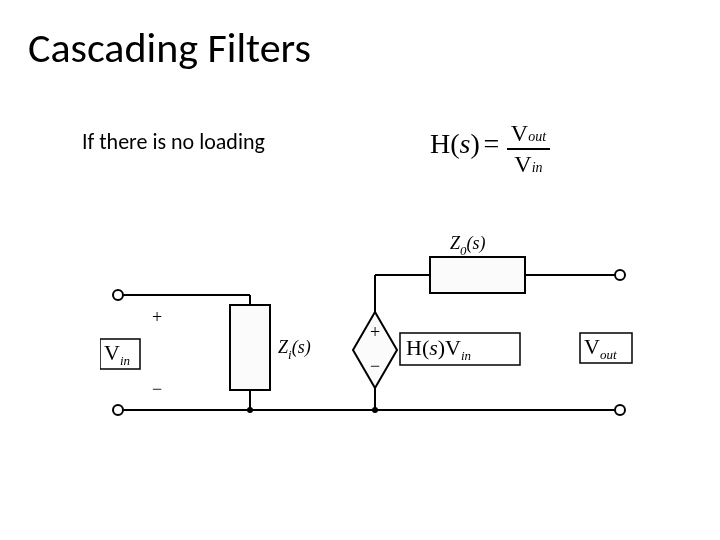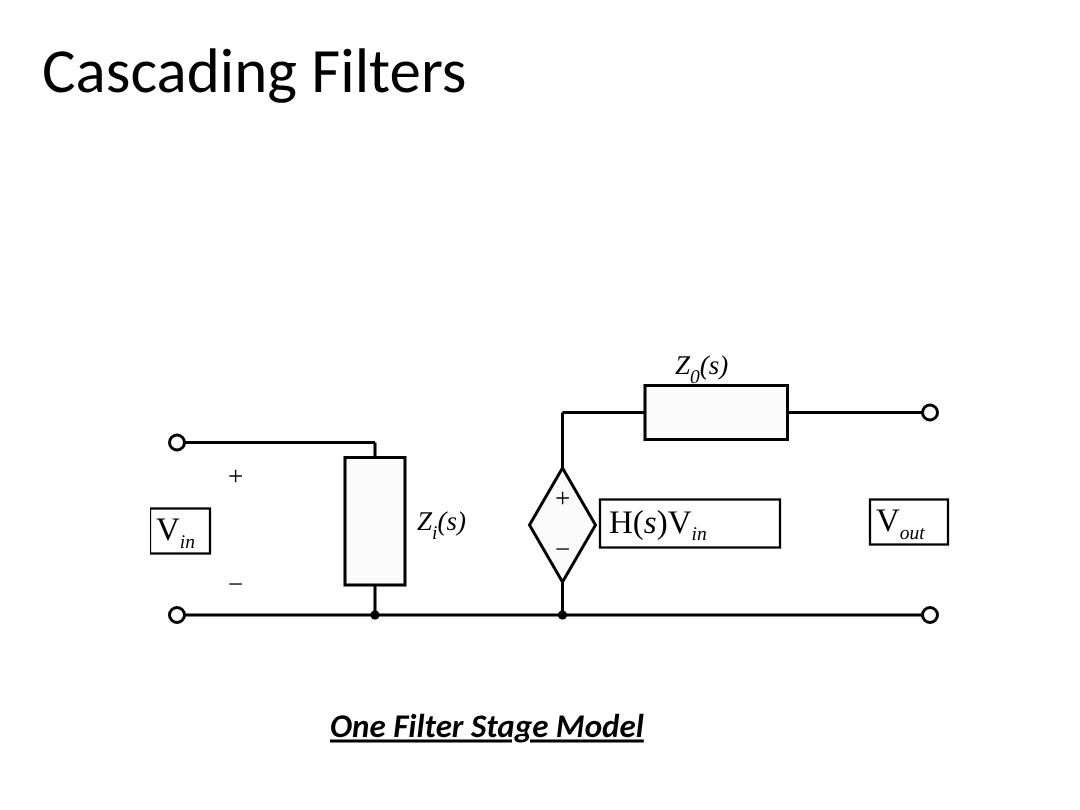--- a/index.html
+++ b/index.html
@@ -31,22 +31,35 @@
   .lblsub{font-size:13px;font-style:italic;}
   .lblfn{font-size:18px;font-style:italic;}
   .pm{font-family:"Times New Roman",serif;font-size:18px;}
 </style>
 </head>
 <body>
 
 <div class="slide">
 
   <div class="title">Cascading Filters</div>
-  <div class="caption">One Filter Stage Model</div>
+  <div class="line1">If there is no loading</div>
 
+  <div class="eq">
+    <span class="hs">H</span><span class="paren">(</span><span class="hs" style="font-style:italic">s</span><span class="paren">)</span>
+    <span class="hs">=</span>
+    <span class="frac">
+      <span class="num">
+        <span>V</span><span class="sub">out</span>
+      </span>
+      <span class="bar"></span>
+      <span class="den">
+        <span>V</span><span class="sub">in</span>
+      </span>
+    </span>
+  </div>
 
   <div class="circuit">
     <svg viewBox="0 0 540 220">
 
       <circle class="term" cx="18" cy="60" r="5"></circle>
       <circle class="term" cx="18" cy="175" r="5"></circle>
 
       <line class="wire" x1="23" y1="60" x2="150" y2="60"></line>
 
       <rect class="box" x="130" y="70" width="40" height="85"></rect>

